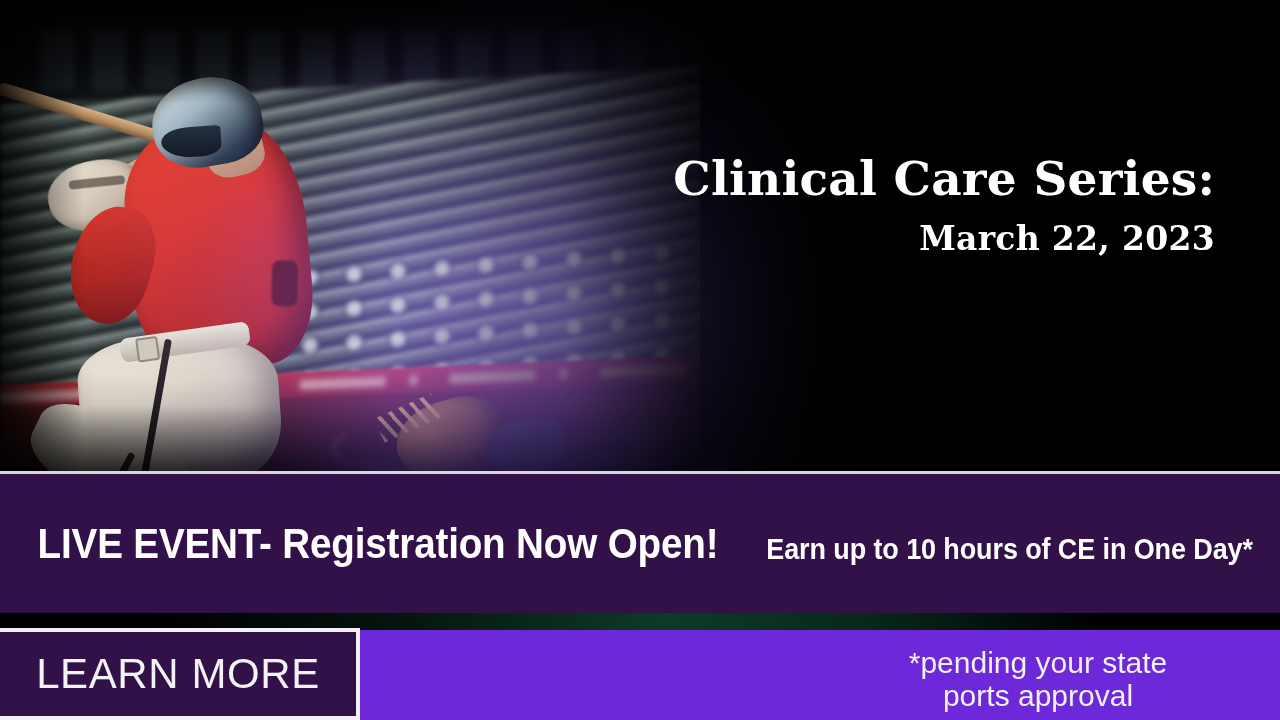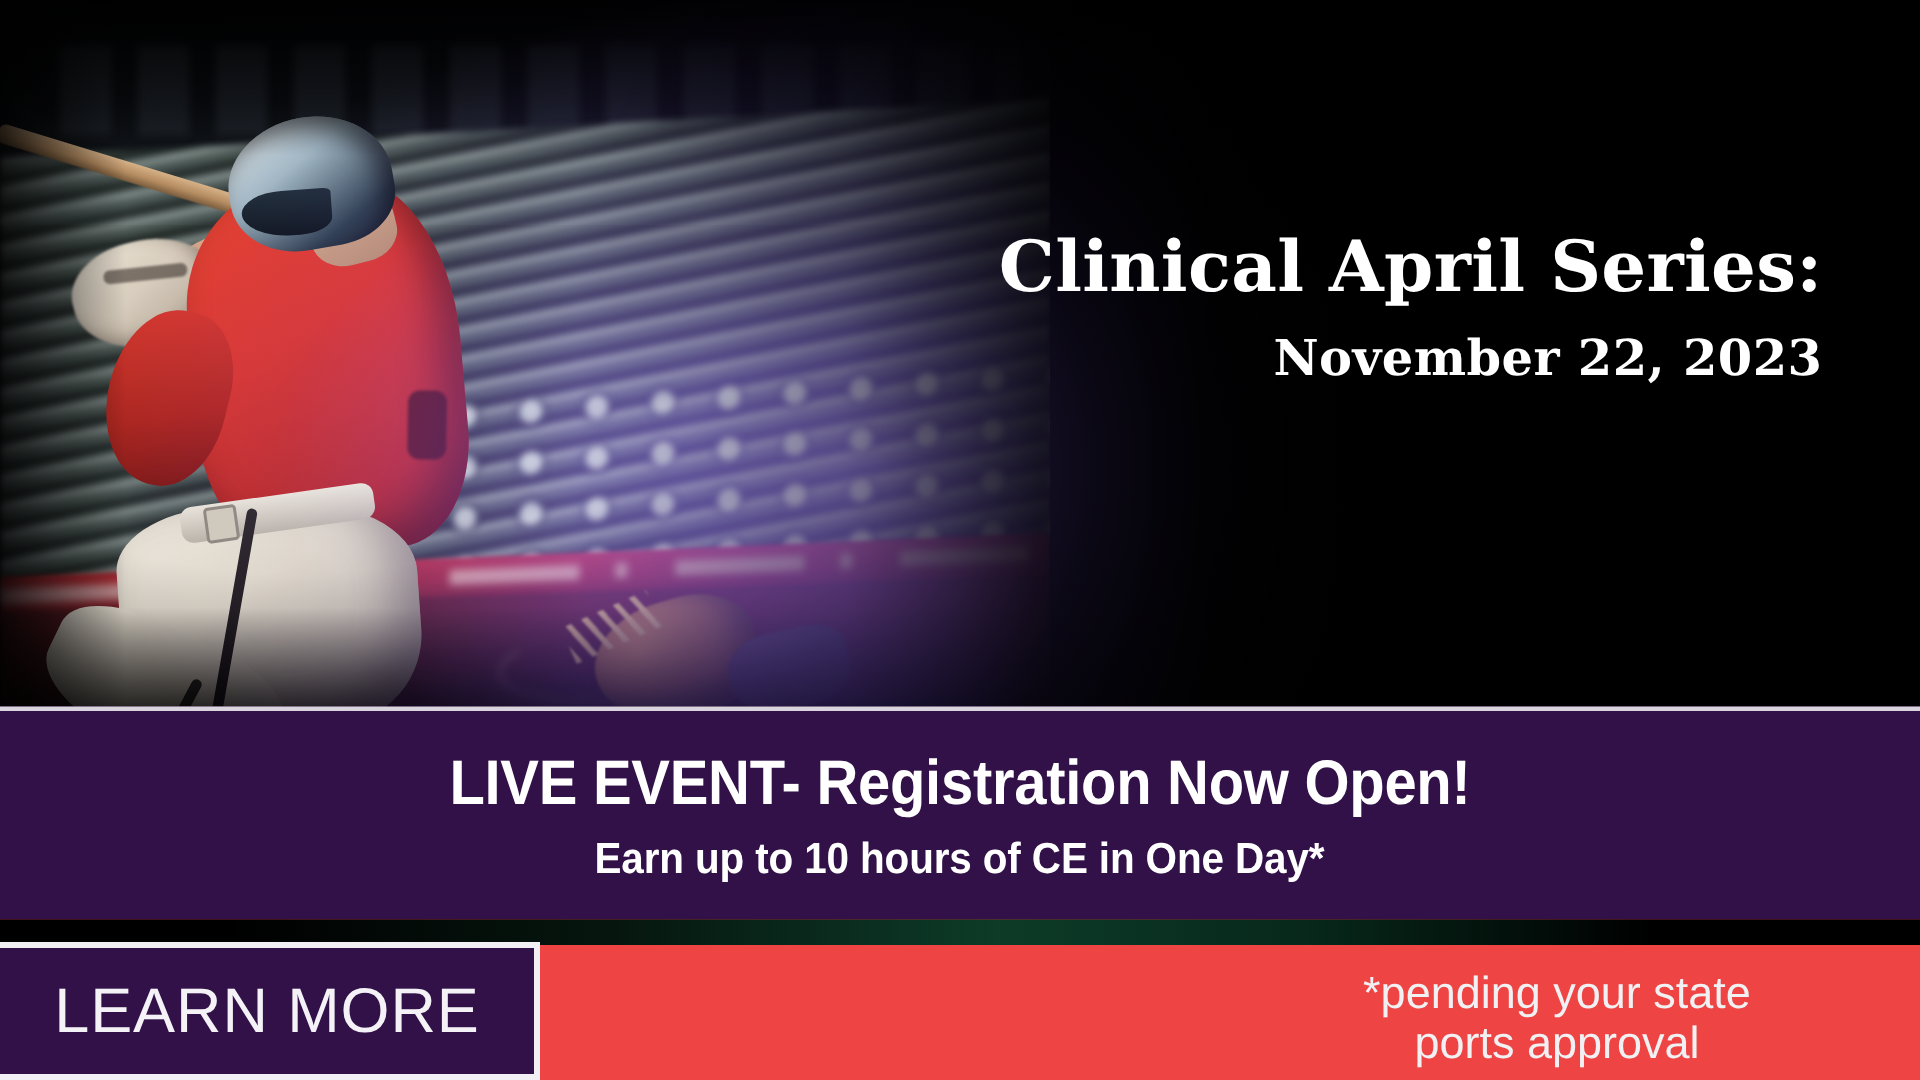--- a/index.html
+++ b/index.html
@@ -320,21 +320,20 @@
   }
 
   
   .cta-banner{
     position:absolute;
     left:0; top:471px;
     width:1280px; height:142px;
     background:#311147;
     border-top:3px solid #d9d4de;
     display:flex;
-    flex-direction:column;
     align-items:center;
     justify-content:center;
     z-index:8;
   }
   .cta-main{
     font-family:"Liberation Sans", sans-serif;
     font-weight:700;
     font-size:42px;
     line-height:48px;
     color:#ffffff;
@@ -352,21 +351,21 @@
     letter-spacing:-.1px;
     transform:scaleX(.93);
     white-space:nowrap;
   }
 
   
   .footer{
     position:absolute;
     left:0; top:613px;
     width:1280px; height:107px;
-    background:#ef4444;
+    background:#6d28d9;
     z-index:8;
     padding-left:24px;
   }
   .footer-glowline{
     position:absolute; left:0; top:0; width:1280px; height:17px;
     background:linear-gradient(90deg,
       #000 0%, #000 12%,
       #06160f 32%,
       #0d3b28 52%,
       #07281b 68%,
@@ -440,22 +439,22 @@
       <div class="mitt"></div>
       <div class="mitt-wrist"></div>
 
       <div class="photo-vignette"></div>
     </div>
 
     <div class="glow"></div>
     <div class="fade-to-black"></div>
 
     <div class="headline">
-      <div class="title-line l1">Clinical April Series:</div>
-      <div class="event-date">November 22, 2023</div>
+      <div class="title-line l1">Clinical Care Series:</div>
+      <div class="event-date">March 22, 2023</div>
     </div>
 
   </div>
 
   <div class="cta-banner">
     <div class="cta-main">LIVE EVENT- Registration Now Open!</div>
     <div class="cta-sub">Earn up to 10 hours of CE in One Day*</div>
   </div>
 
   <div class="footer">

